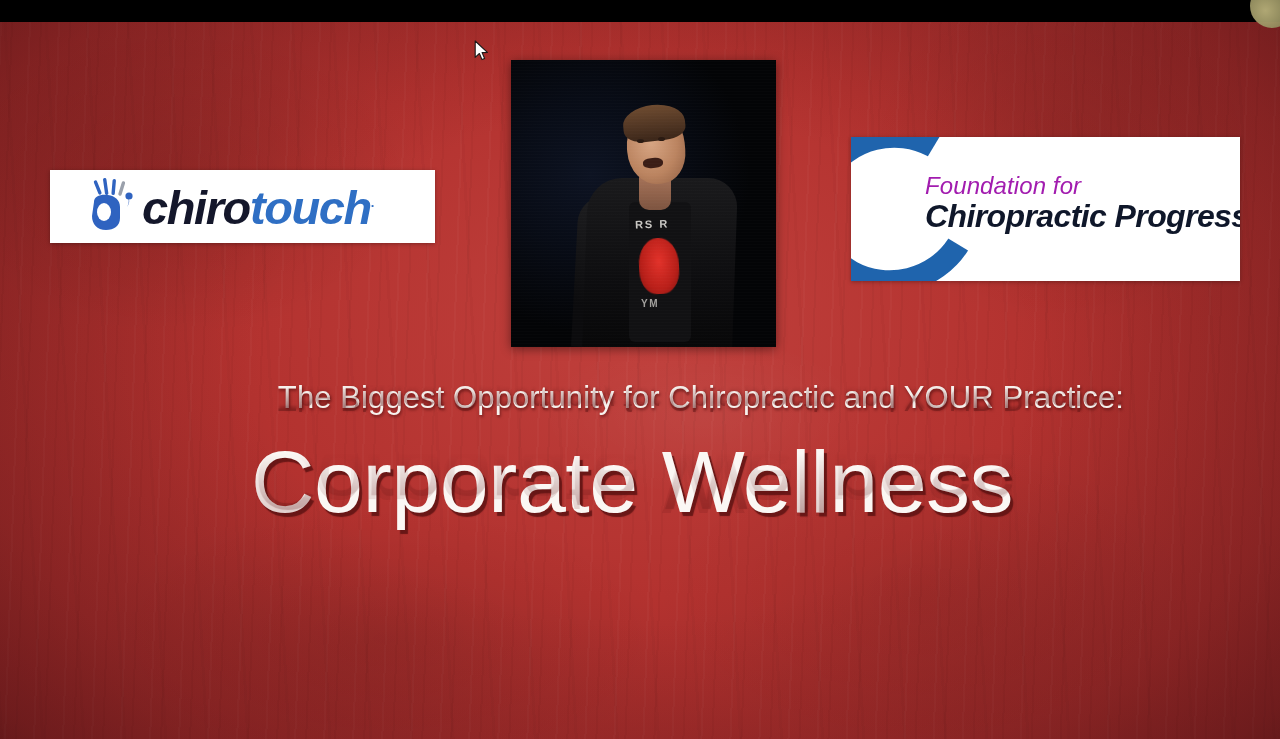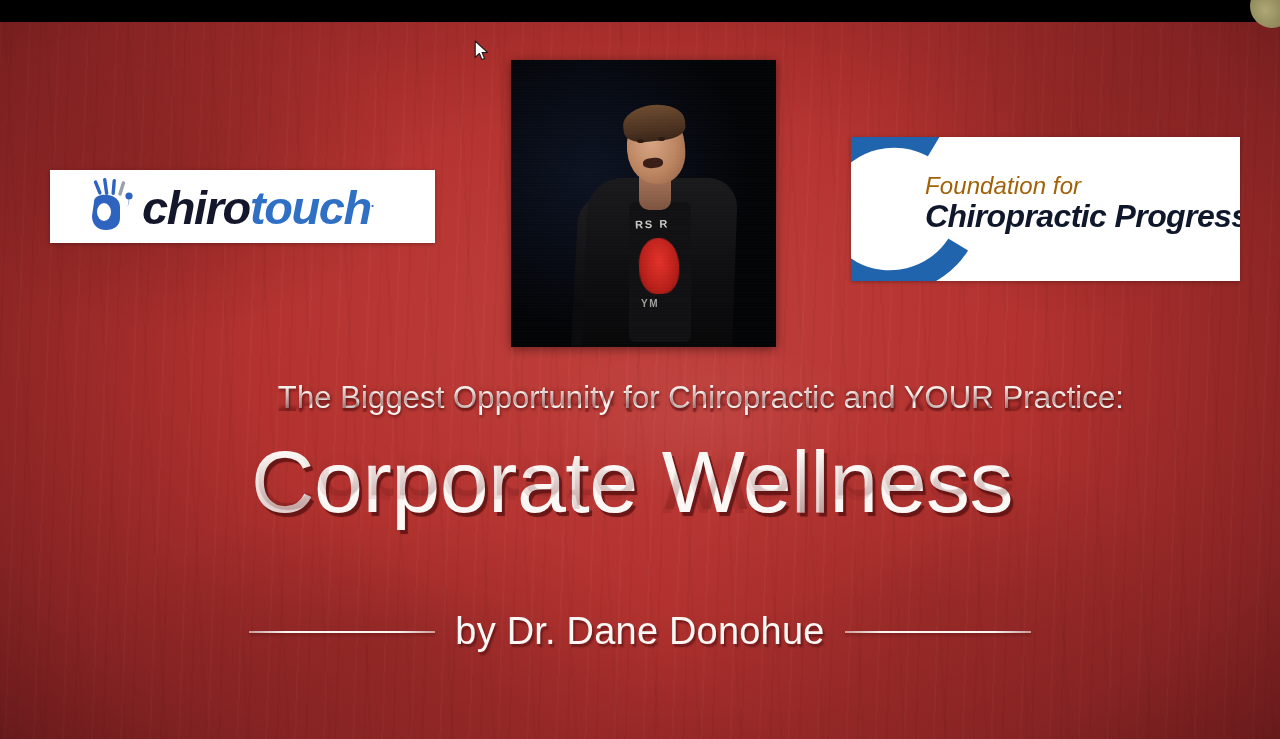--- a/index.html
+++ b/index.html
@@ -97,21 +97,21 @@
     position:absolute; left:-48px; top:-12px;
     width:178px; height:168px;
     border-radius:50%;
     border:23px solid #1f64ad;
     border-right-color:transparent;
     transform:rotate(-14deg);
   }
   .f4-text { position:absolute; left:74px; top:36px; width:316px; }
   .f4-line1 {
     font-size:24px; font-style:italic; font-weight:normal;
-    color:#a16207; letter-spacing:.1px; line-height:1.05; white-space:nowrap;
+    color:#a21caf; letter-spacing:.1px; line-height:1.05; white-space:nowrap;
   }
   .f4-line2 {
     font-size:32px; font-style:italic; font-weight:bold;
     color:#0f172a; letter-spacing:-.6px; line-height:1.08;
     margin-top:1px; white-space:nowrap;
   }
 
   
   #speaker-photo {
     position:absolute; left:511px; top:38px; width:265px; height:287px;
@@ -321,25 +321,20 @@
       <div id="subtitle-reflection">The Biggest Opportunity for Chiropractic and YOUR Practice:</div>
     </div>
   </div>
 
   <div id="main-title-wrap">
     <div id="main-title">Corporate Wellness
       <div id="main-title-reflection">Corporate Wellness</div>
     </div>
   </div>
 
-  <div id="byline-row">
-    <div class="rule"></div>
-    <div id="byline">by Dr. Dane Donohue</div>
-    <div class="rule"></div>
-  </div>
 
 </div>
 
 <div id="cursor" style="left: 474px; top: 40px;">
   <svg viewBox="0 0 16 22" width="16" height="22" aria-hidden="true">
     <path d="M1.2 1.0 L1.2 17.4 L5.4 13.5 L8.0 19.6 L10.6 18.5 L8.1 12.6 L13.4 12.4 Z" fill="#ffffff" stroke="#1a1a1a" stroke-width="1.1" stroke-linejoin="round"></path>
   </svg>
 </div>
 
 </body></html>

